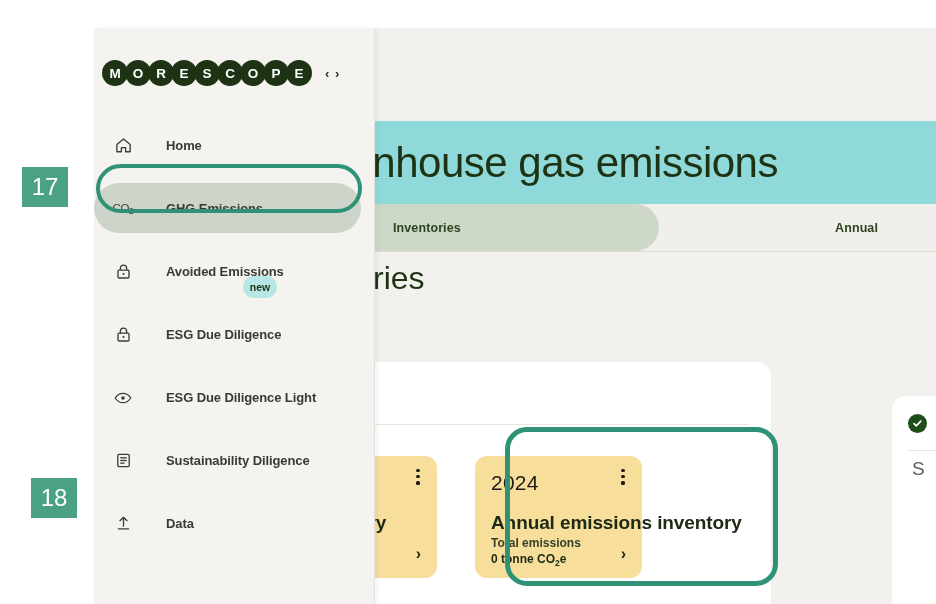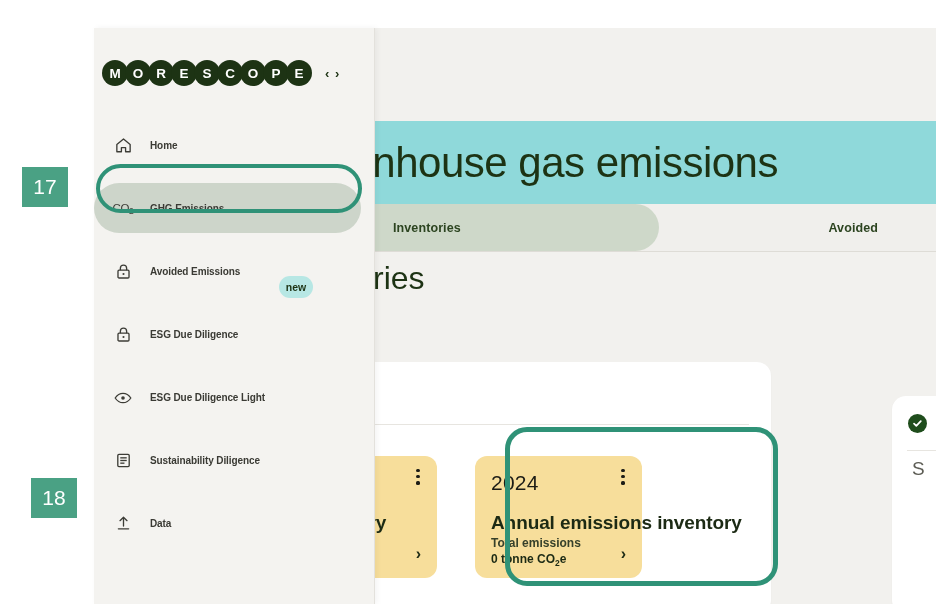--- a/index.html
+++ b/index.html
@@ -313,22 +313,22 @@
   .nav-icon {
     width: 30px;
     display: flex;
     align-items: center;
     justify-content: center;
     color: #3c3c36;
     flex: none;
   }
   .nav-icon svg { display: block; }
   .nav-label {
-    margin-left: 12px;
-    font-size: 10px;
+    margin-left: 28px;
+    font-size: 13px;
     font-weight: 600;
     color: #3a3a34;
     letter-spacing: -0.1px;
     white-space: nowrap;
   }
   .co2-glyph {
     font-size: 11.5px;
     font-weight: 400;
     color: #3c3c36;
     letter-spacing: -0.3px;
@@ -368,31 +368,30 @@
     height: 22px;
     border-radius: 11px;
     background: #b7e7e4;
     color: #1d3314;
     font-size: 10.5px;
     font-weight: 600;
     display: flex;
     align-items: center;
     justify-content: center;
     z-index: 25;
-    margin-left: 36px;
   }
 
   
   .annot {
     position: absolute;
     width: 46px;
     height: 40px;
     background: #4aa184;
     color: #ffffff;
-    font-size: 21px;
+    font-size: 24px;
     font-weight: 400;
     display: flex;
     align-items: center;
     justify-content: center;
     z-index: 40;
   }
   .annot-17 { left: 22px; top: 167px; }
   .annot-18 { left: 22px; top: 478px; margin-left: 9px; }
 </style>
 </head>
@@ -404,21 +403,21 @@
 
     <div class="banner">
       <div class="banner-title">Greenhouse gas emissions</div>
     </div>
 
     <div class="tabbar">
       <div class="tab tab-inventories">
         <span>Inventories</span>
       </div>
       <div class="tab tab-targets">
-        <span>Avoided</span>
+        <span>Annual</span>
       </div>
     </div>
 
     <div class="page-heading">Inventories</div>
 
     <div class="panel-left">
       <div class="panel-divider"></div>
 
       <div class="inv-card inv-card-1">
         <div class="inv-kebab">

